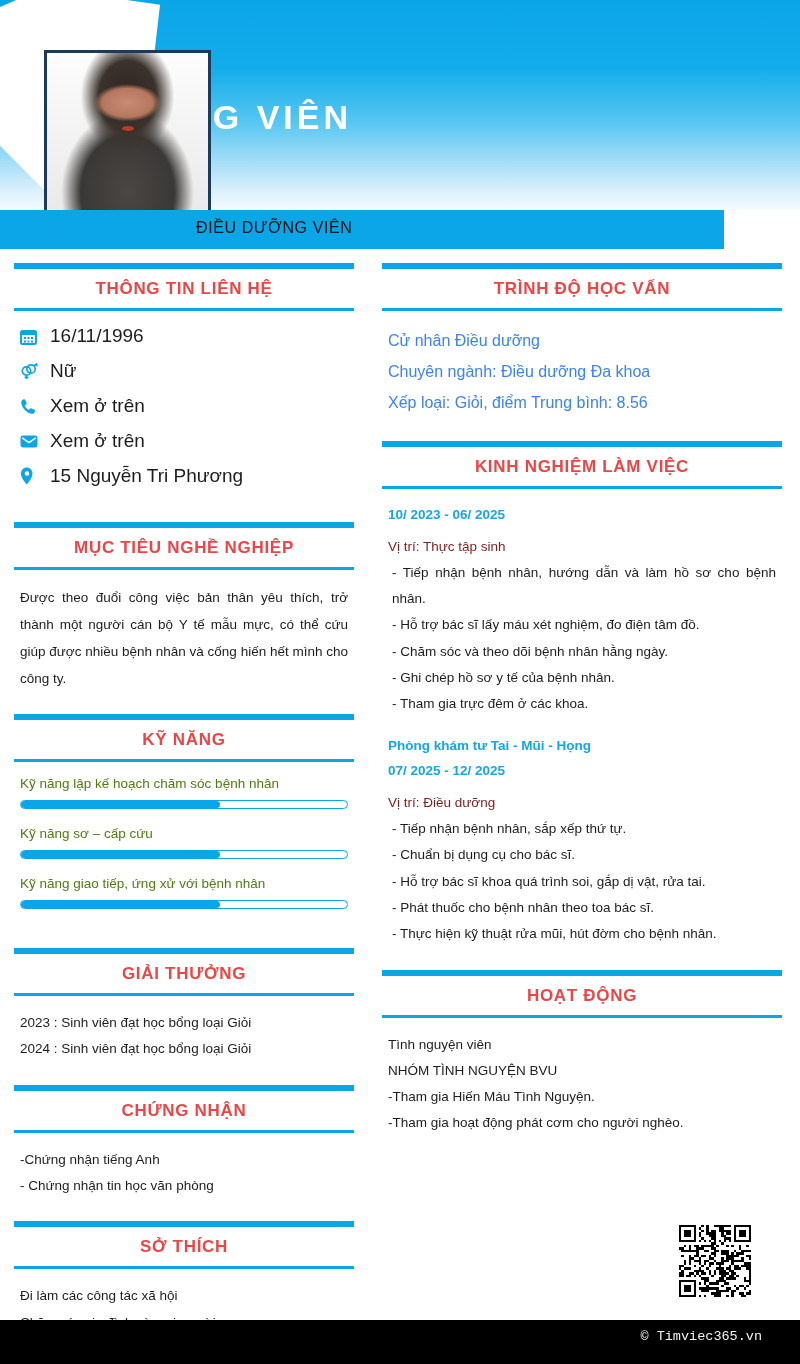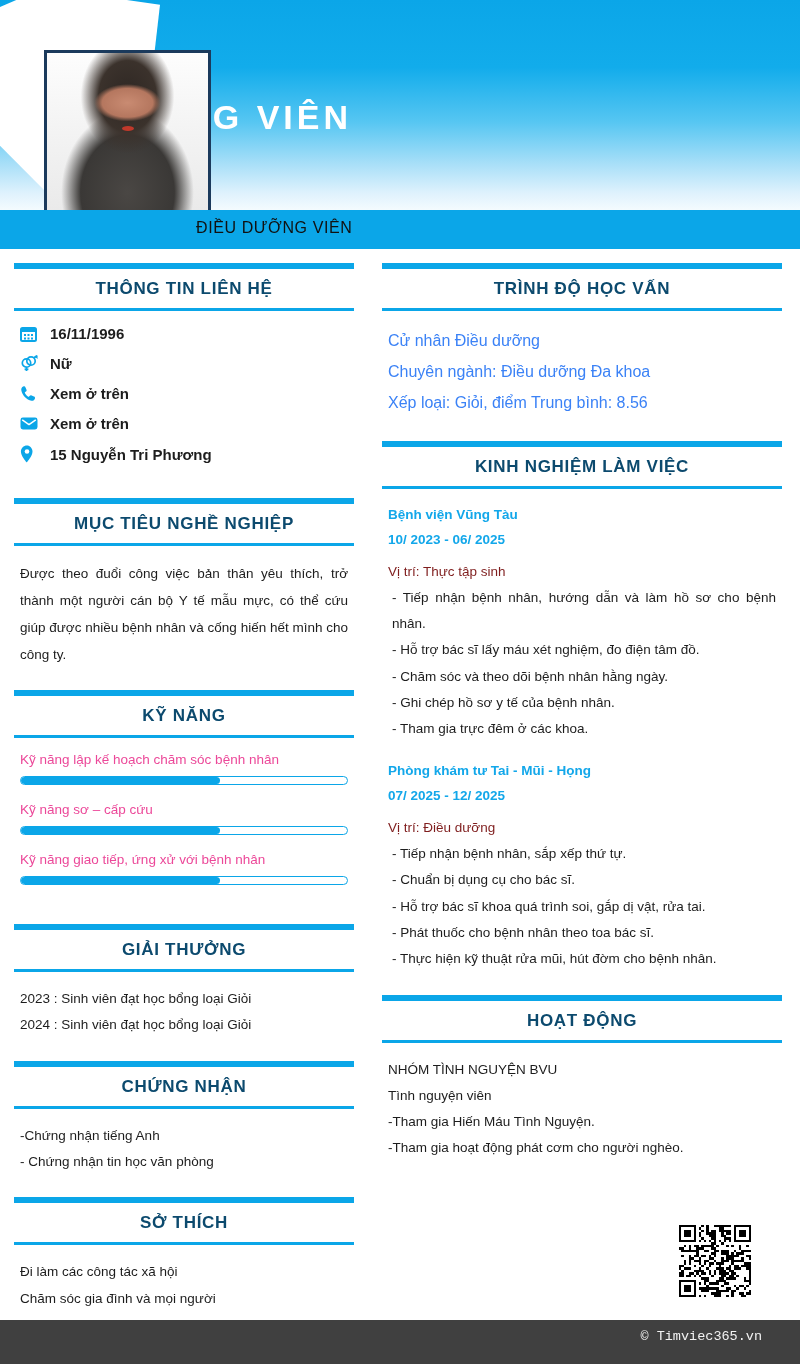--- a/index.html
+++ b/index.html
@@ -41,54 +41,54 @@
     content:""; position:absolute; left:50%; top:44%;
     transform:translateX(-50%);
     width:12px; height:5px; border-radius:50%; background:#c0392b;
   }
   .title {
     position:absolute; left:152px; top:98px; z-index:2;
     color:#fff; font-size:34px; font-weight:700; letter-spacing:4px;
     white-space:nowrap;
   }
   .subbar {
-    position:relative; width:800px; height:39px; background:#0BA6E8;
+    position:relative; width:724px; height:39px; background:#0BA6E8;
   }
   .subbar .sub {
     position:absolute; left:196px; top:9px;
     font-size:16px; font-weight:400; color:#111; letter-spacing:.6px;
   }
 
   
   .cols { display:flex; width:800px; padding-top:14px; }
   .col-left  { width:372px; padding:0 18px 0 14px; }
   .col-right { width:428px; padding:0 18px 0 10px; }
 
   .sec { margin-bottom:6px; }
   .sec-top { height:6px; background:#0BA6E8; width:100%; }
   .sec-title {
-    text-align:center; font-size:17px; font-weight:700; color:#0c4a6e;
+    text-align:center; font-size:17px; font-weight:700; color:#ef4444;
     letter-spacing:.7px; padding:10px 0 9px;
   }
   .sec-bot { height:3px; background:#0BA6E8; width:100%; }
   .sec-body { padding:14px 6px 16px; }
 
   
   .c-row { display:flex; align-items:center; margin-bottom:13px; }
   .c-ico { width:30px; flex:0 0 30px; display:flex; align-items:center; }
   .c-ico svg { display:block; }
-  .c-txt { font-size:15px; color:#1d1d1d;font-weight:bold; }
+  .c-txt { font-size:19px; color:#1d1d1d; }
 
   
   .obj { font-size:13.5px; line-height:2.0; text-align:justify; color:#1d1d1d; }
 
   
   .sk { margin-bottom:17px; }
   .sk:last-child { }
-  .sk-name { font-size:13.5px; color:#ec4899; margin-bottom:9px; }
+  .sk-name { font-size:13.5px; color:#4d7c0f; margin-bottom:9px; }
   .sk-track {
     height:9px; border:1px solid #0BA6E8; border-radius:5px;
     background:#fff; position:relative; overflow:hidden;
   }
   .sk-fill { position:absolute; left:0; top:0; bottom:0; background:#0BA6E8; border-radius:5px; }
 
   .line { font-size:13.5px; color:#1d1d1d; line-height:1.95; }
 
   
   .edu-line { font-size:16px; color:#3b82f6; line-height:1.95; }
@@ -98,21 +98,21 @@
   .job-date { color:#12A7EA; font-weight:700; font-size:13.5px; line-height:1.85; margin-bottom:6px; }
   .job-pos  { font-size:13.5px; color:#7f1d1d; line-height:1.95; }
   .job-b    { font-size:13.5px; color:#1d1d1d; line-height:1.95; text-align:justify; padding-left:4px; }
   .job-b.nj { text-align:left; }
 
   
   .qr-wrap { position:absolute; right:46px; bottom:64px; }
   .qr { width:78px; height:78px; background:#fff; padding:3px; }
   .qr svg { display:block; }
   .footer {
-    position:absolute; left:0; bottom:0; width:800px; height:44px; background:#404040;
+    position:absolute; left:0; bottom:0; width:800px; height:44px; background:#000000;
   }
   .footer .fx {
     position:absolute; right:38px; top:9px;
     font-family:"Liberation Mono", monospace; font-size:13.5px; color:#f2f2f2;
   }
 </style>
 </head>
 <body>
 
 <div class="header">
@@ -280,21 +280,20 @@
       </div>
     </div>
 
     <div class="sec">
       <div class="sec-top"></div>
       <div class="sec-title">KINH NGHIỆM LÀM VIỆC</div>
       <div class="sec-bot"></div>
       <div class="sec-body">
 
         <div class="job">
-          <div class="job-org">Bệnh viện Vũng Tàu</div>
           <div class="job-date">10/ 2023 - 06/ 2025</div>
           <div class="job-pos">Vị trí: Thực tập sinh</div>
           <div class="job-b">- Tiếp nhận bệnh nhân, hướng dẫn và làm hồ sơ cho bệnh nhân.</div>
           <div class="job-b nj">- Hỗ trợ bác sĩ lấy máu xét nghiệm, đo điện tâm đồ.</div>
           <div class="job-b nj">- Chăm sóc và theo dõi bệnh nhân hằng ngày.</div>
           <div class="job-b nj">- Ghi chép hồ sơ y tế của bệnh nhân.</div>
           <div class="job-b nj">- Tham gia trực đêm ở các khoa.</div>
         </div>
 
         <div class="job">
@@ -309,22 +308,22 @@
         </div>
 
       </div>
     </div>
 
     <div class="sec">
       <div class="sec-top"></div>
       <div class="sec-title">HOẠT ĐỘNG</div>
       <div class="sec-bot"></div>
       <div class="sec-body">
+        <div class="line">Tình nguyện viên</div>
         <div class="line">NHÓM TÌNH NGUYỆN BVU</div>
-        <div class="line">Tình nguyện viên</div>
         <div class="line">-Tham gia Hiến Máu Tình Nguyện.</div>
         <div class="line">-Tham gia hoạt động phát cơm cho người nghèo.</div>
       </div>
     </div>
 
   </div>
 </div>
 
 <div class="qr-wrap">
   <div class="qr">

